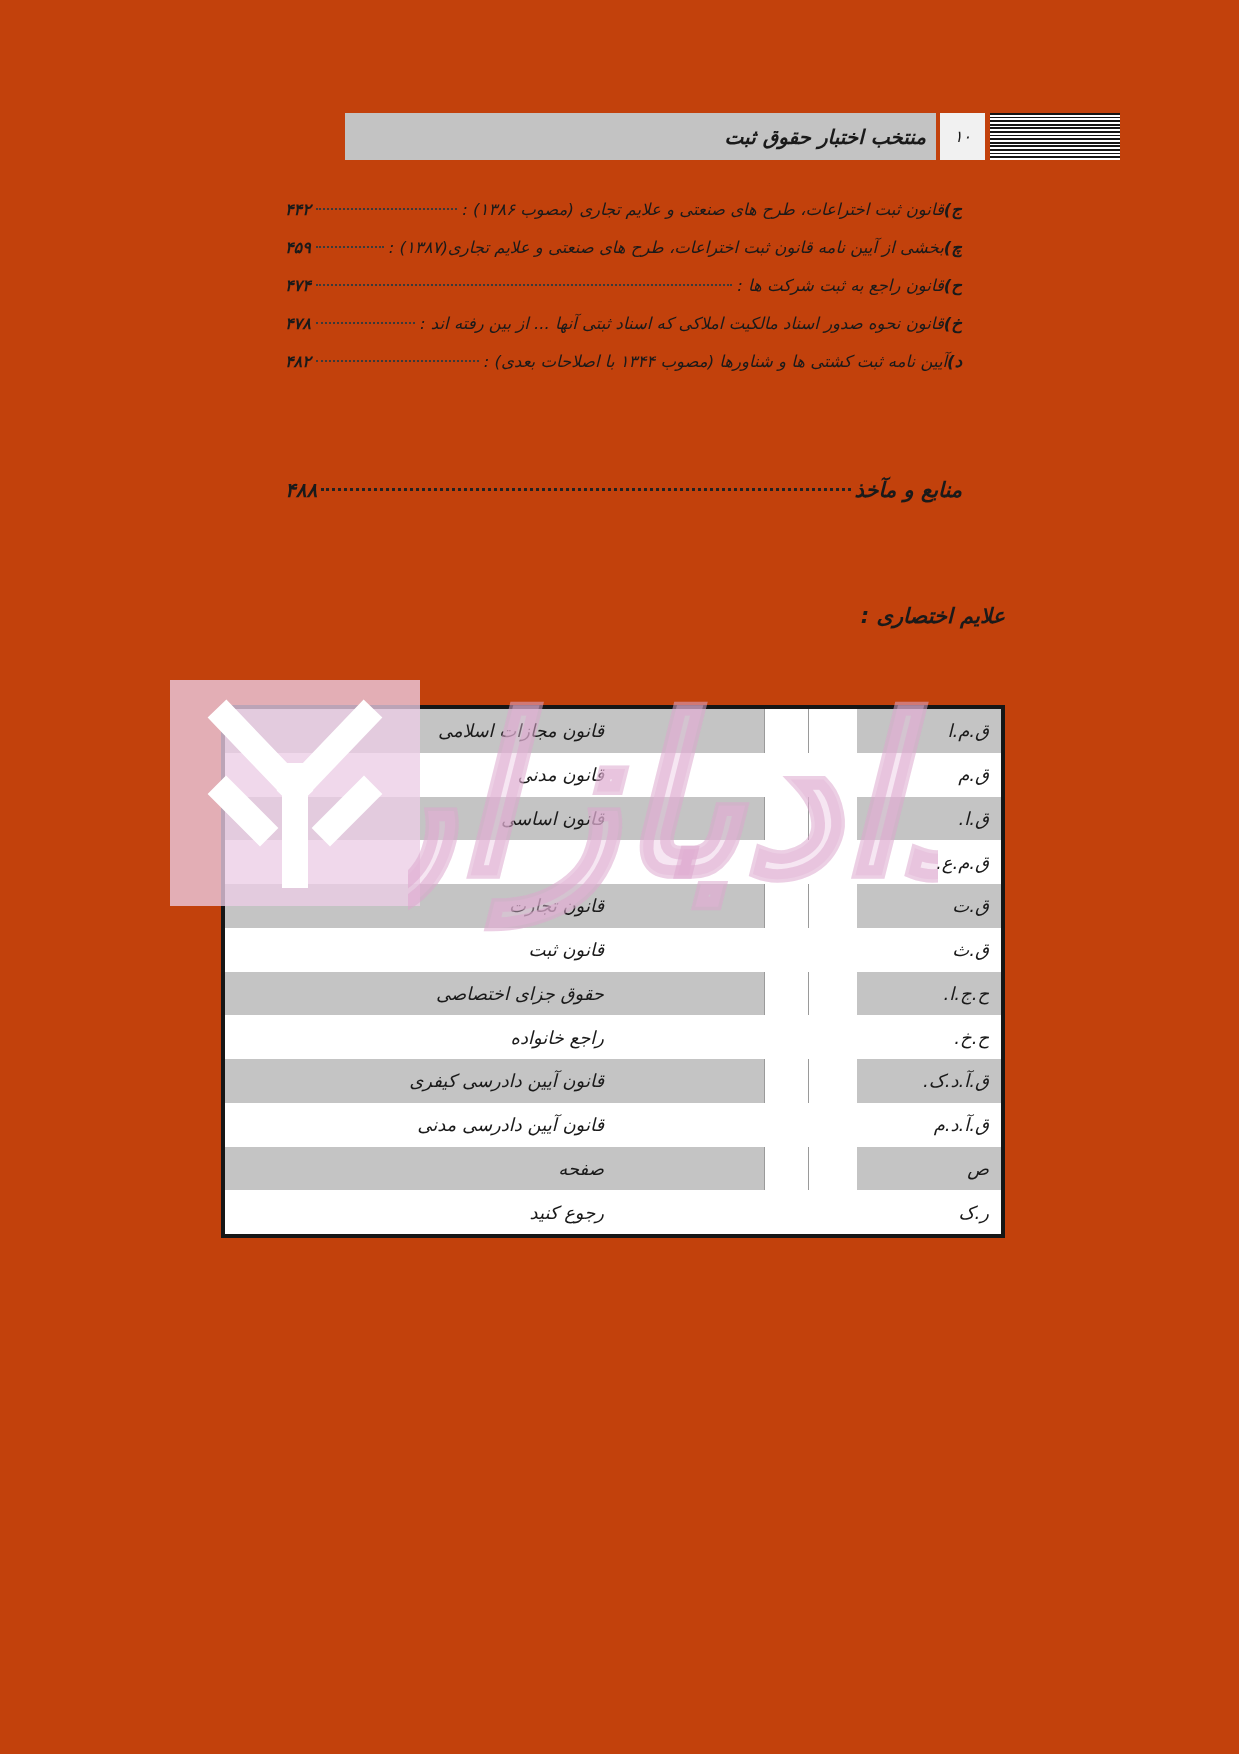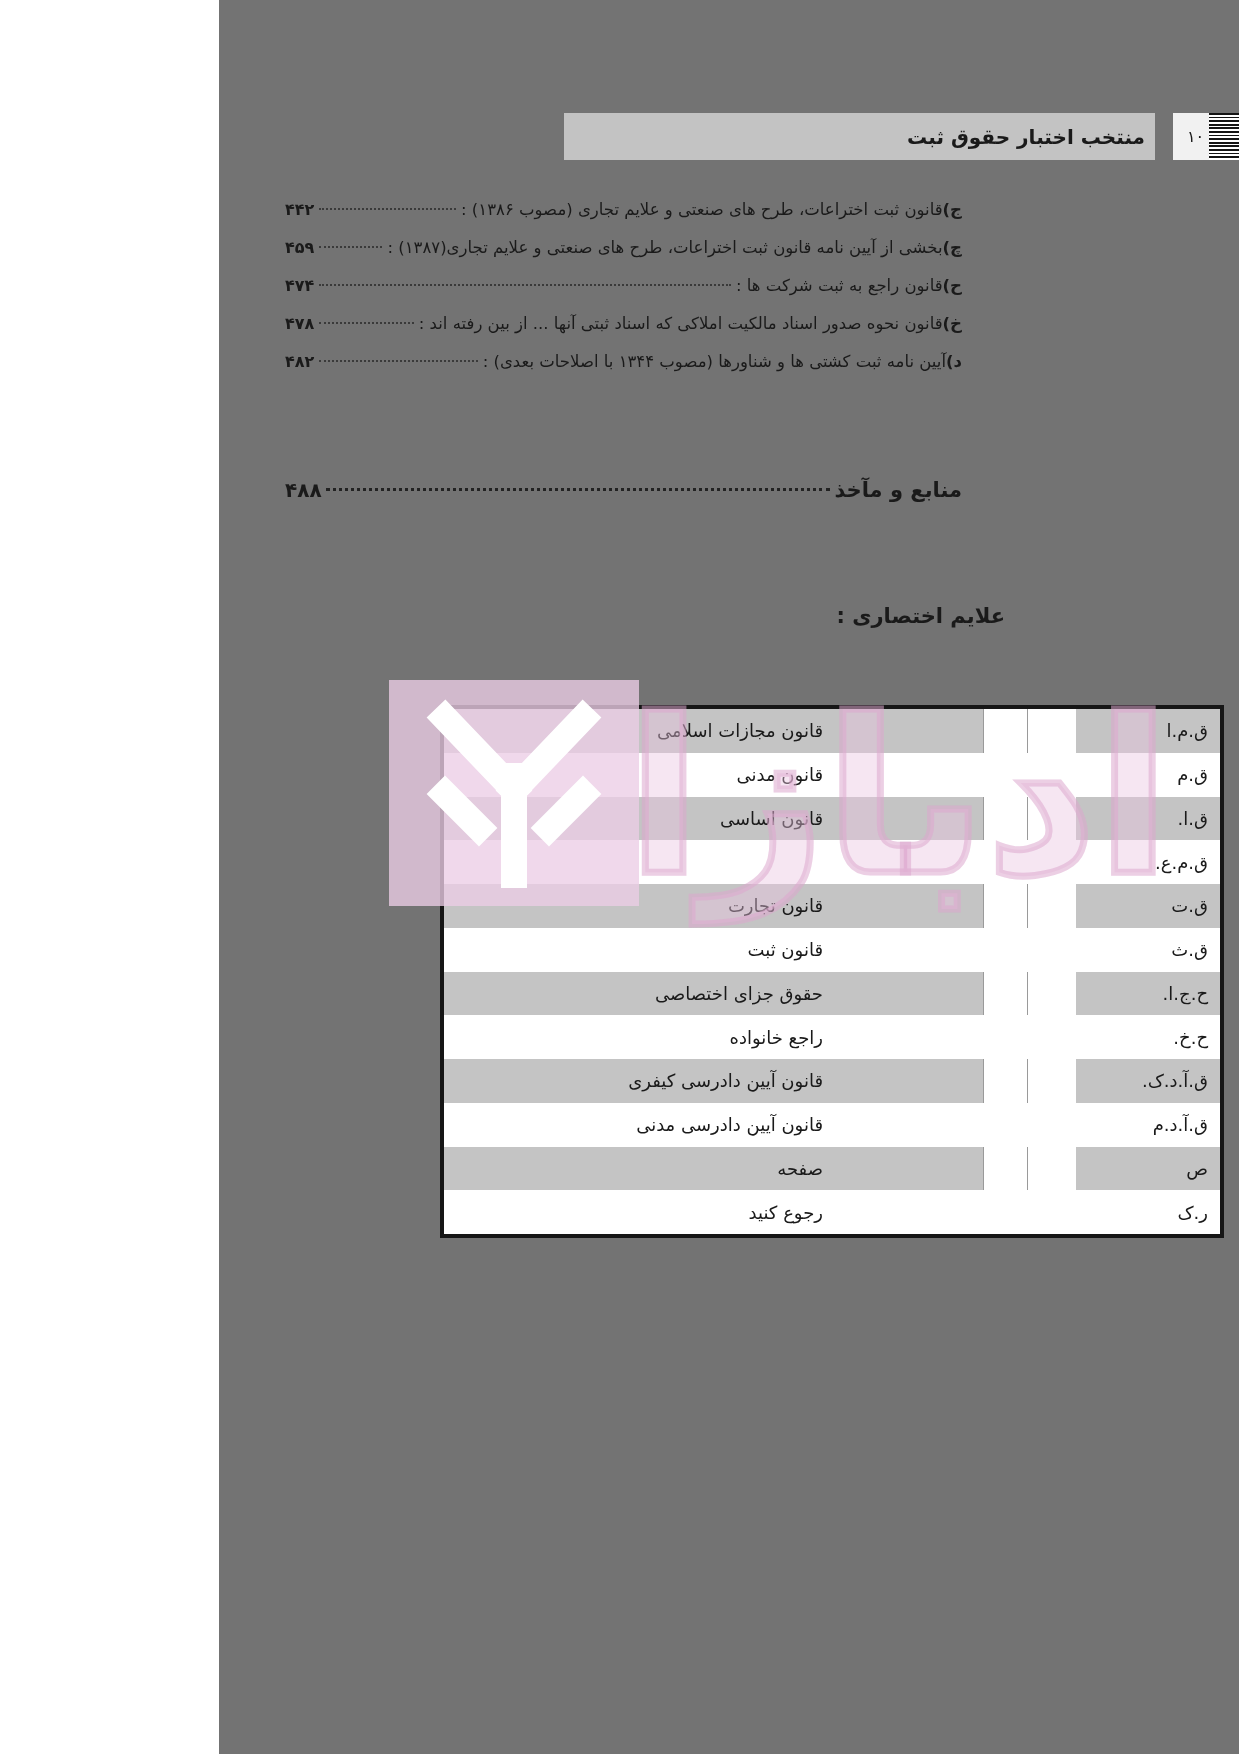--- a/index.html
+++ b/index.html
@@ -1,26 +1,26 @@
 <!DOCTYPE html>
 <html lang="fa" dir="rtl"><head>
 <meta charset="utf-8">
 <style>
   html,body{margin:0;padding:0;background:#ffffff;}
   body{font-family:"DejaVu Sans","Liberation Sans",sans-serif;color:#1a1a1a;}
-  #page{position:relative;width:1020px;height:1754px;background:#737373;overflow:hidden;direction:rtl;}
+  #page{position:relative;width:1239px;height:1754px;background:#c2410c;overflow:hidden;direction:rtl;font-style:italic;}
 
   
   .header-bar{position:absolute;left:345px;top:113px;width:591px;height:47px;
     background:#c3c3c3;display:flex;align-items:center;justify-content:flex-start;
     direction:rtl;padding:0;box-sizing:border-box;}
   .header-title{font-weight:bold;font-size:20px;padding-right:10px;letter-spacing:0;}
   .page-number-box{position:absolute;left:940px;top:113px;width:45px;height:47px;
     background:#f1f1f1;display:flex;align-items:center;justify-content:center;
-    font-size:16px;margin-left:14px;}
+    font-size:16px;}
   .header-stripes{position:absolute;left:990px;top:113px;width:130px;height:47px;
     background:repeating-linear-gradient(to bottom,#141414 0px,#141414 1.7px,#ffffff 1.7px,#ffffff 3.6px);}
 
   
   .toc{position:absolute;right:277px;top:200px;width:677px;direction:rtl;}
   .toc-row{display:flex;align-items:baseline;height:38px;font-size:16.5px;direction:rtl;}
   .toc-prefix{font-weight:bold;white-space:nowrap;}
   .toc-title{white-space:nowrap;}
   .toc-leader{flex:1;border-bottom:2px dotted #3a3a3a;margin:0 5px;transform:translateY(-5px);min-width:18px;}
   .toc-page{font-weight:bold;font-size:16px;white-space:nowrap;}

